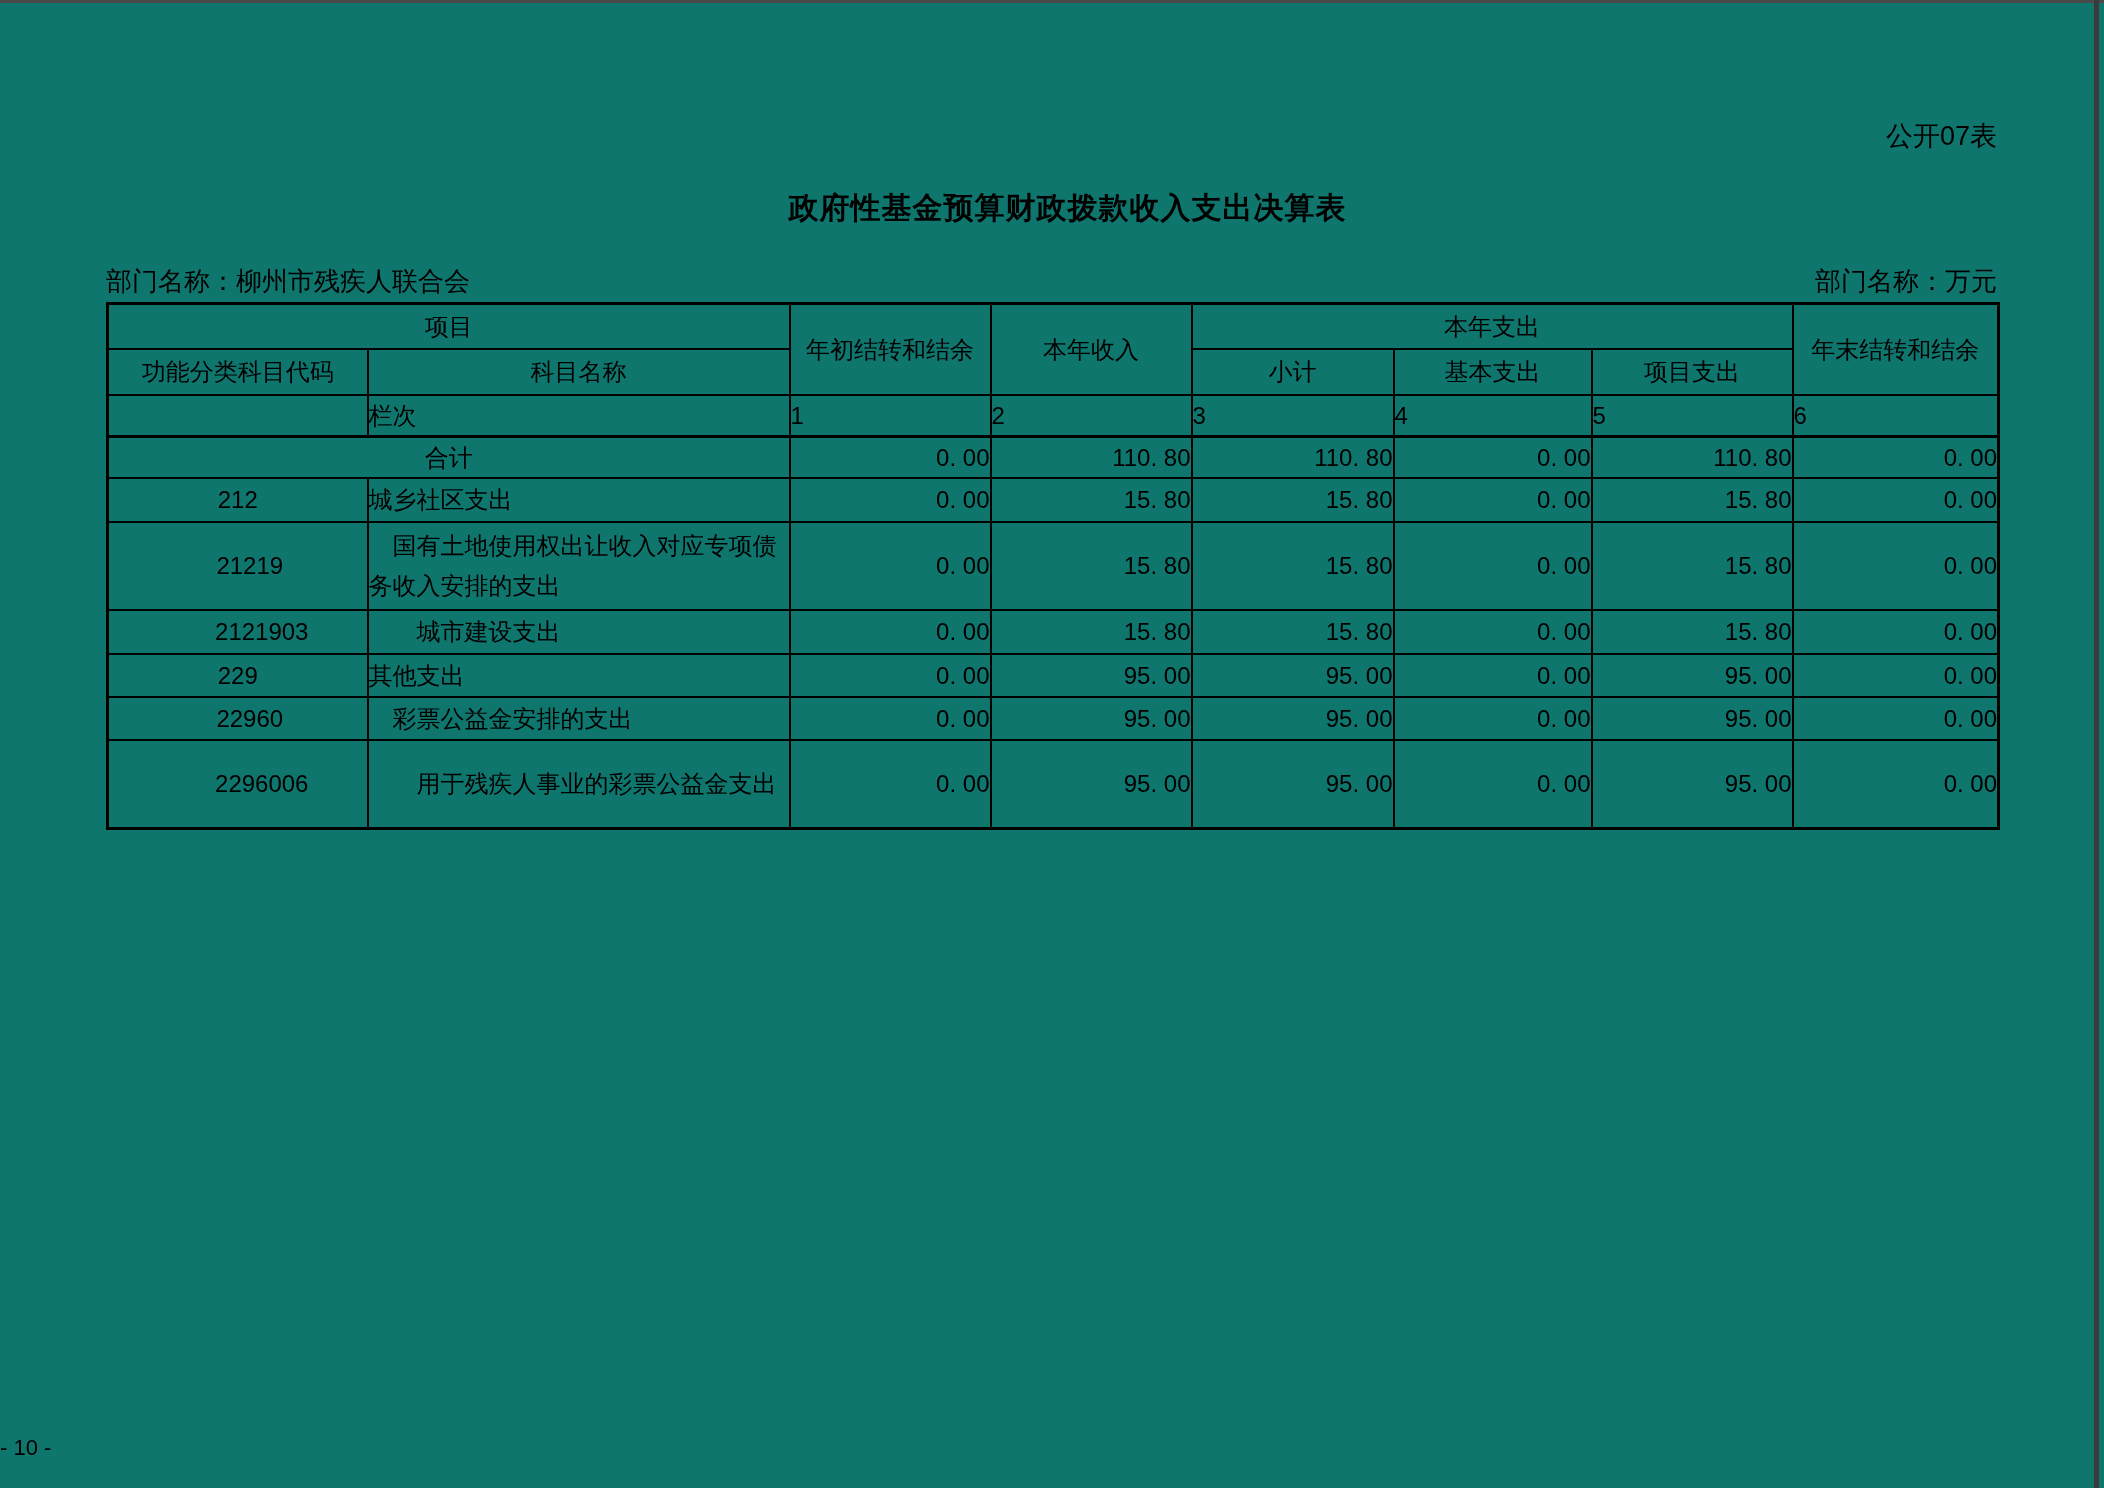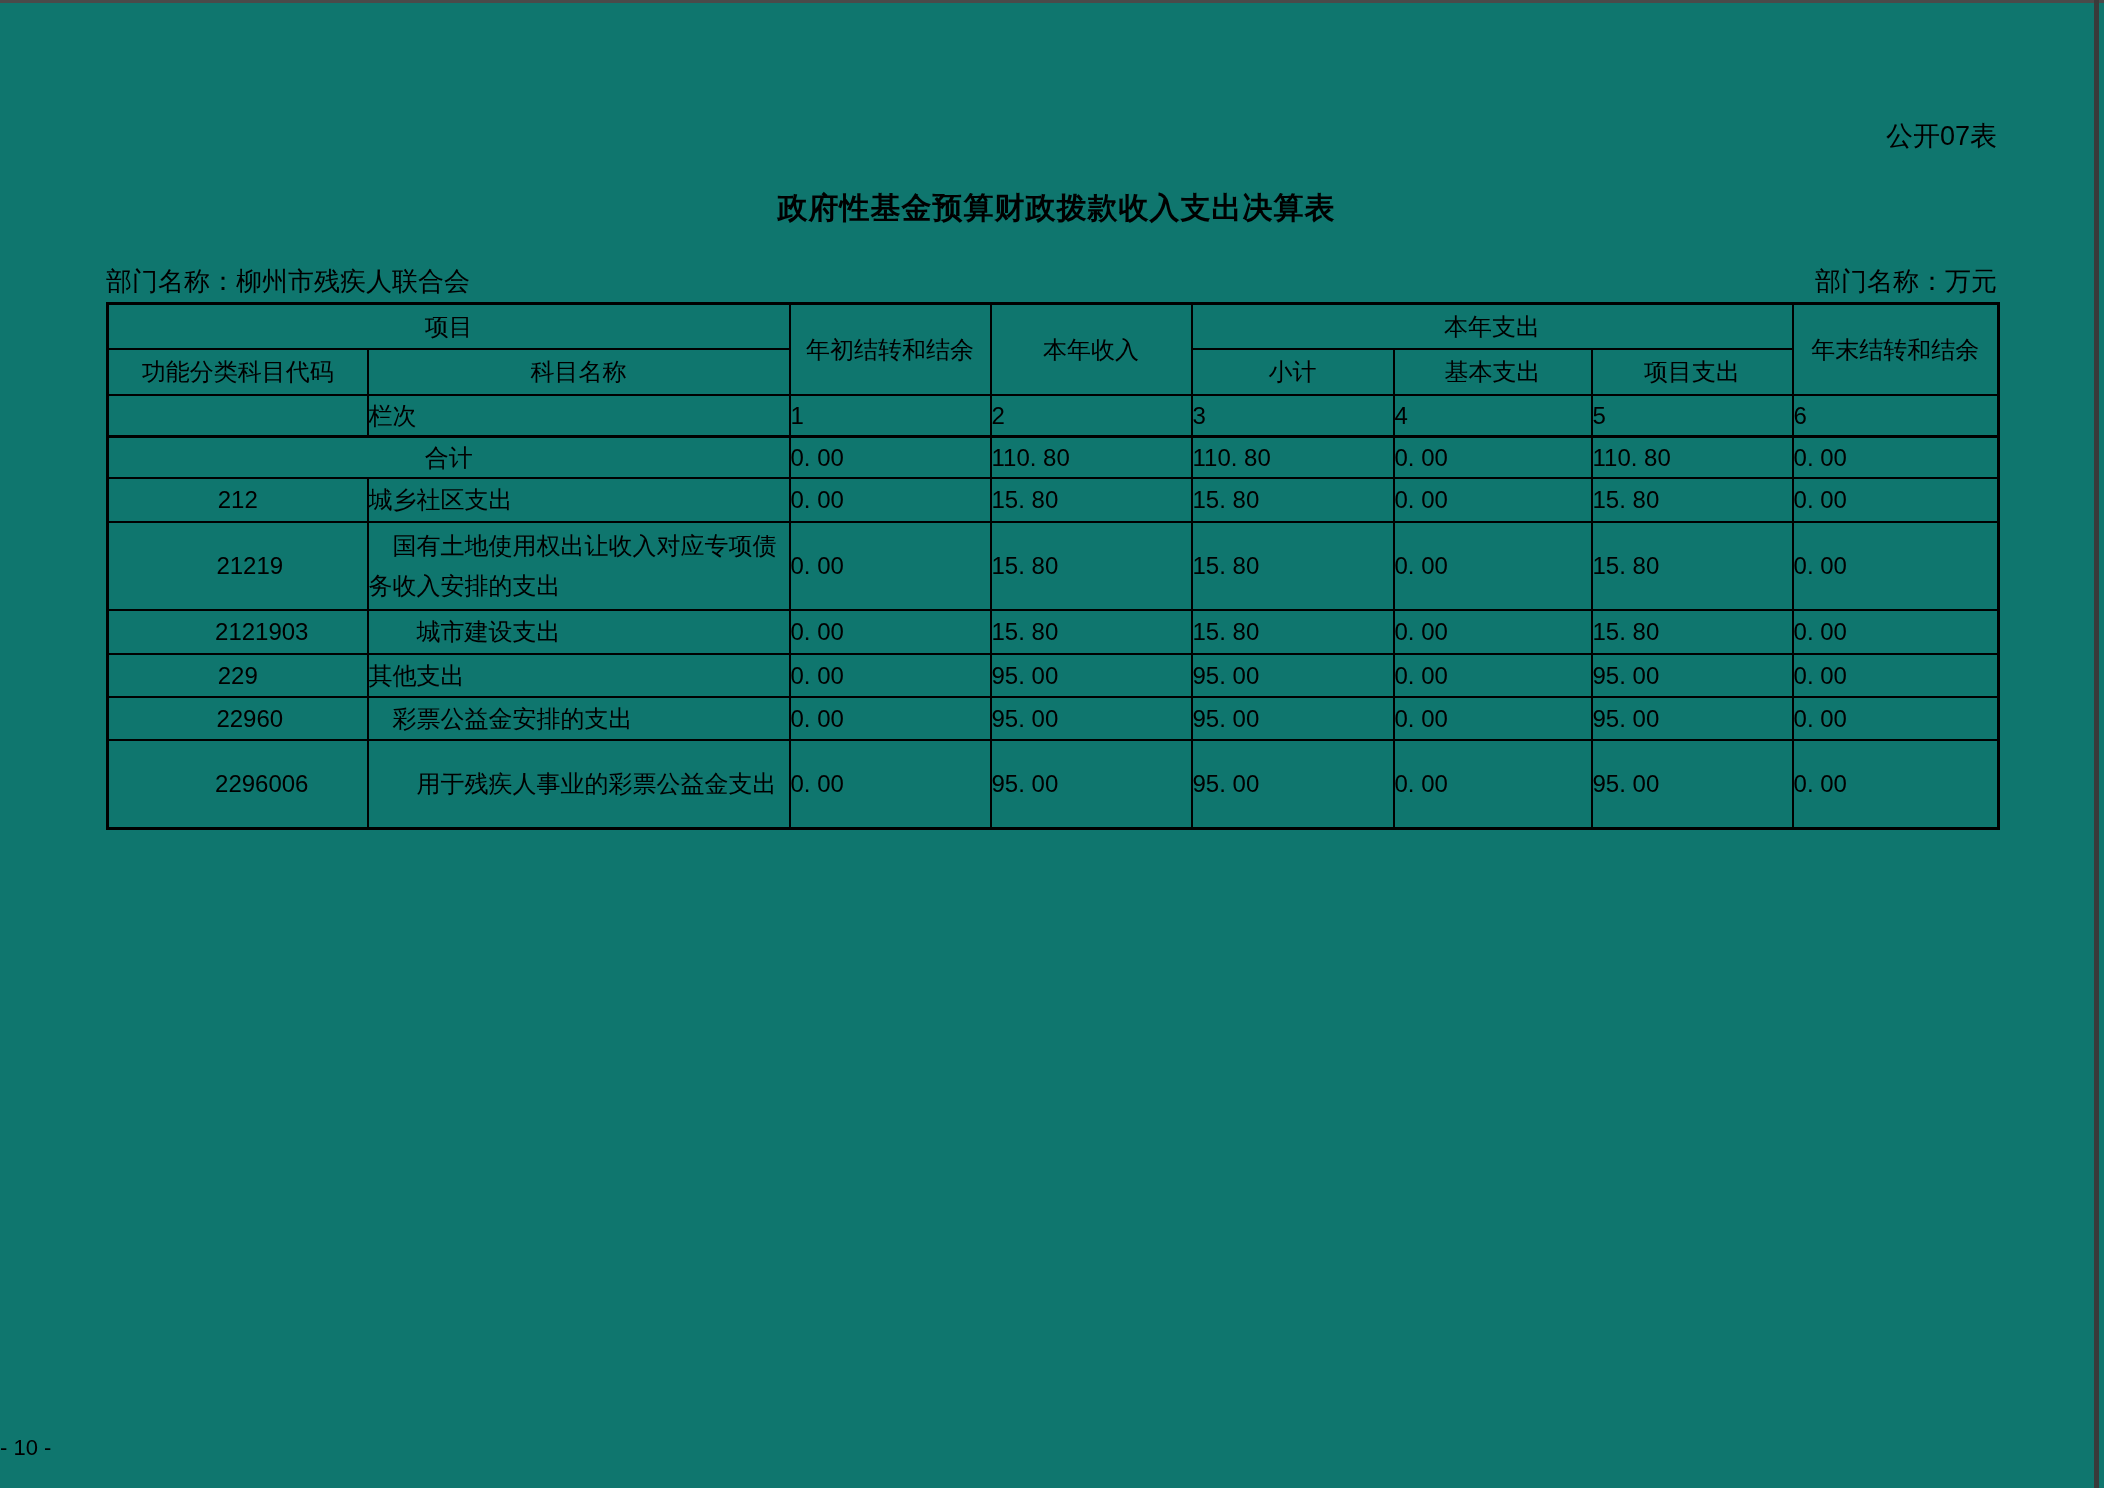--- a/index.html
+++ b/index.html
@@ -31,21 +31,21 @@
   .form-tag {
     position: absolute;
     left: 1600px; top: 118px;
     width: 397px;
     text-align: right;
     font-size: 27px;
     white-space: nowrap;
   }
   .doc-title {
     position: absolute;
-    left: 111px; top: 188px;
+    left: 122px; top: 188px;
     width: 1891px;
     text-align: center;
     font-size: 30px;
     font-weight: bold;
     letter-spacing: 1px;
     white-space: nowrap;
   }
   .meta-line {
     position: absolute;
     left: 106px; top: 264px;
@@ -85,20 +85,21 @@
   }
   td.c-name {
     text-align: left;
     padding-left: 10px;
     padding-right: 8px;
     white-space: pre-wrap;
     word-break: break-all;
     line-height: 40px;
   }
   td.c-num {
+    text-align: right;
     padding-right: 6px;
     white-space: nowrap;
   }
   td.c-center { text-align: center; }
 
   .foot-note {
     position: absolute;
     left: 106px; top: 810px;
     width: 1891px;
     font-size: 21px;

